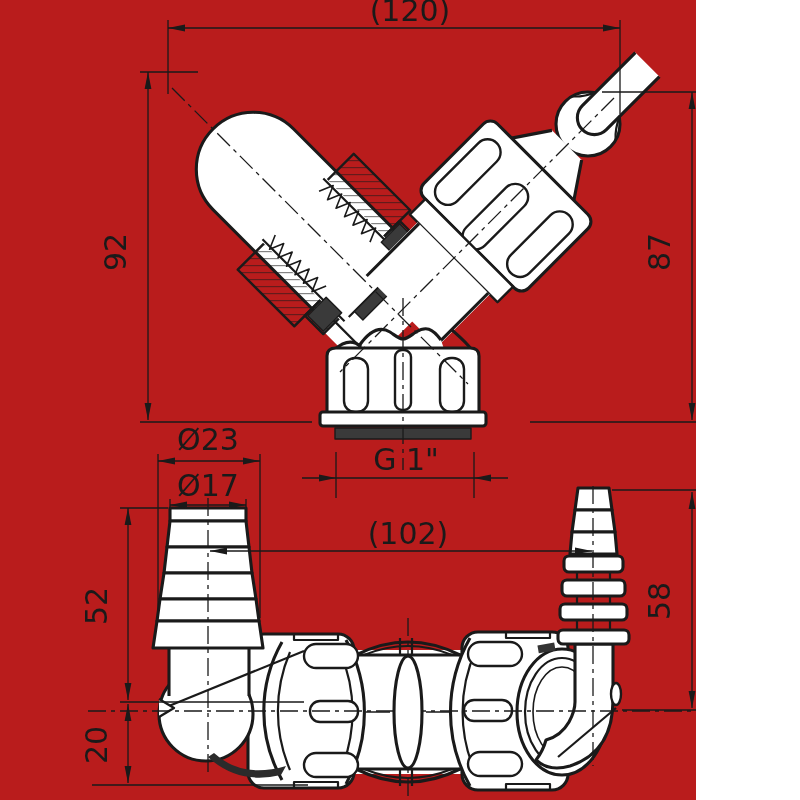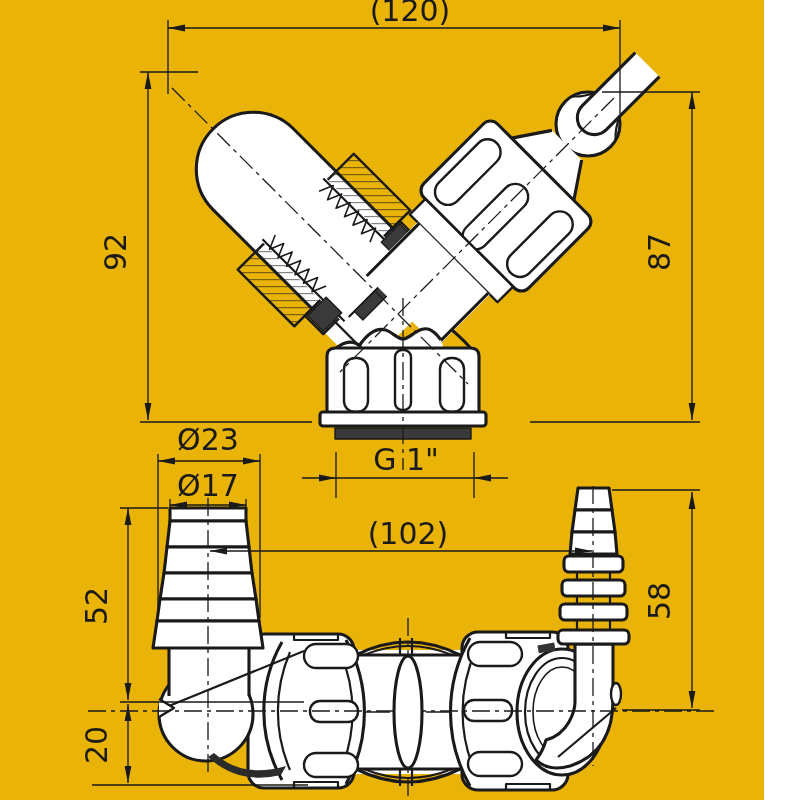--- a/index.html
+++ b/index.html
@@ -1,16 +1,16 @@
 <!DOCTYPE html>
 <html><head>
 <meta charset="utf-8">
 <style>
   html,body{margin:0;padding:0;background:#fff;}
-  .canvas{width:764px;height:800px;background:#eab308;position:relative;overflow:hidden;}
+  .canvas{width:696px;height:800px;background:#b91c1c;position:relative;overflow:hidden;}
   svg{stroke-linejoin:round;}
   .dim{font-family:"DejaVu Sans","Liberation Sans",sans-serif;font-size:30px;fill:#1a1a1a;text-anchor:middle;}
   .o3{stroke:#1a1a1a;stroke-width:3.1;fill:#fff;}
   .o2{stroke:#1a1a1a;stroke-width:2.4;fill:#fff;}
   .ln3{stroke:#1a1a1a;stroke-width:3.1;fill:none;}
   .ln2{stroke:#1a1a1a;stroke-width:2.2;fill:none;}
   .ln15{stroke:#1a1a1a;stroke-width:1.6;fill:none;}
   .dimln{stroke:#1a1a1a;stroke-width:1.3;fill:none;}
   .cl{stroke:#1a1a1a;stroke-width:1.3;fill:none;stroke-dasharray:18 5 4 5;}
   .dark{fill:#3a3a3a;stroke:#1a1a1a;stroke-width:1.4;}

